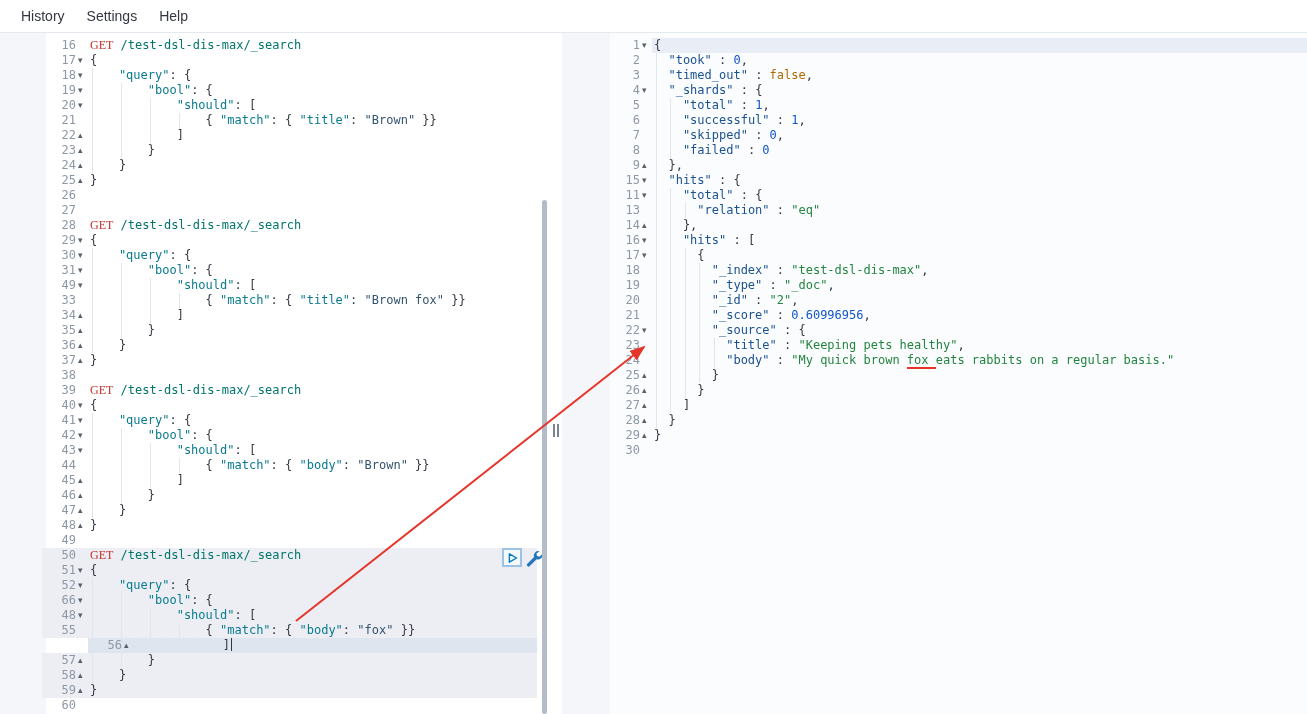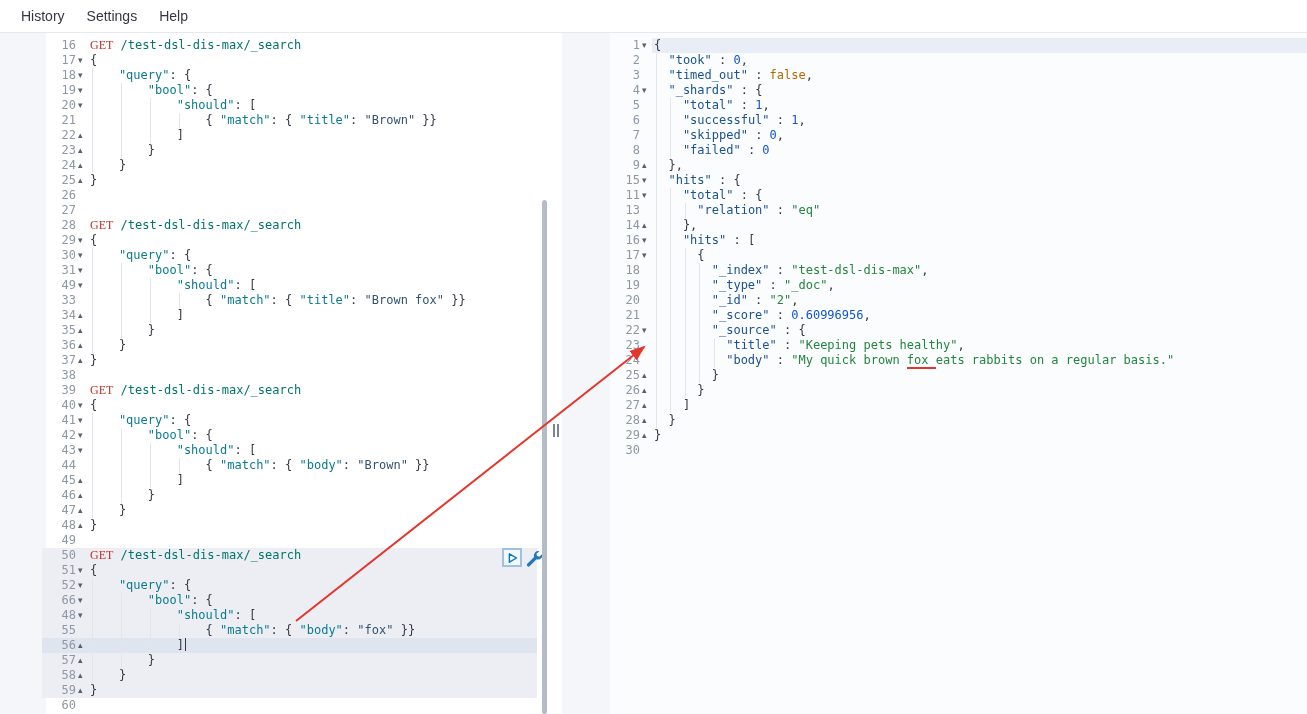--- a/index.html
+++ b/index.html
@@ -11,21 +11,21 @@
   .pane { position:absolute; top:33px; bottom:0; overflow:hidden; }
   .pane-left  { left:0; width:537px; background:#fff; }
   .pane-right { left:562px; right:0; background:#fbfcfe; }
   .gutter-strip { position:absolute; left:0; top:0; bottom:0; background:#f4f6f9; z-index:0; }
   .pane-left  .gutter-strip { width:46px; }
   .pane-right .gutter-strip { width:48px; }
   .lines { position:relative; padding-top:5px; z-index:1;padding-left:42px; }
   .row { display:flex; height:15px; font-family:"DejaVu Sans Mono", monospace;
     font-size:12px; line-height:15px; white-space:pre; }
   .row.block  { background:#eceef4; }
-  .row.active { background:#dfe5ef; }
+  .row.active { background:#dfe5ef;margin-left:46px; }
   .row.cactive .code { background:#e9eef6; }
   .gutter { flex:none; display:flex; }
   .pane-left  .gutter { width:46px; }
   .pane-right .gutter { width:48px; }
   .ln { flex:1; text-align:right; color:#8d98a6; }
   .fold { width:12px; padding-left:2px; font-family:"DejaVu Sans", sans-serif;
     font-size:9px; color:#57616c; }
   .code { flex:1; padding-left:2px; }
   .ind, .ind2 { display:inline-block; position:relative; height:15px; vertical-align:top; }
   .ind  { width:4ch; }

